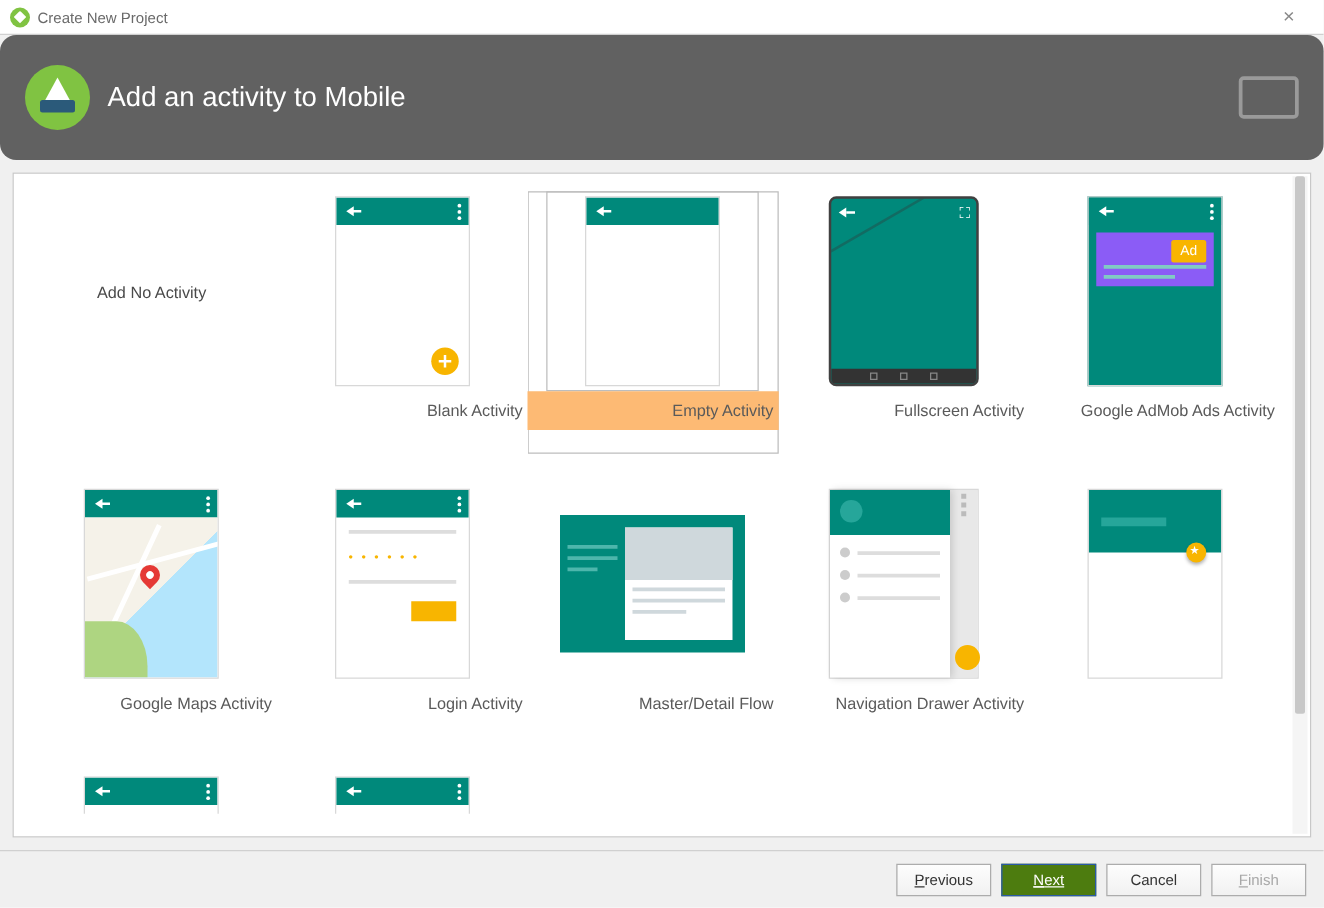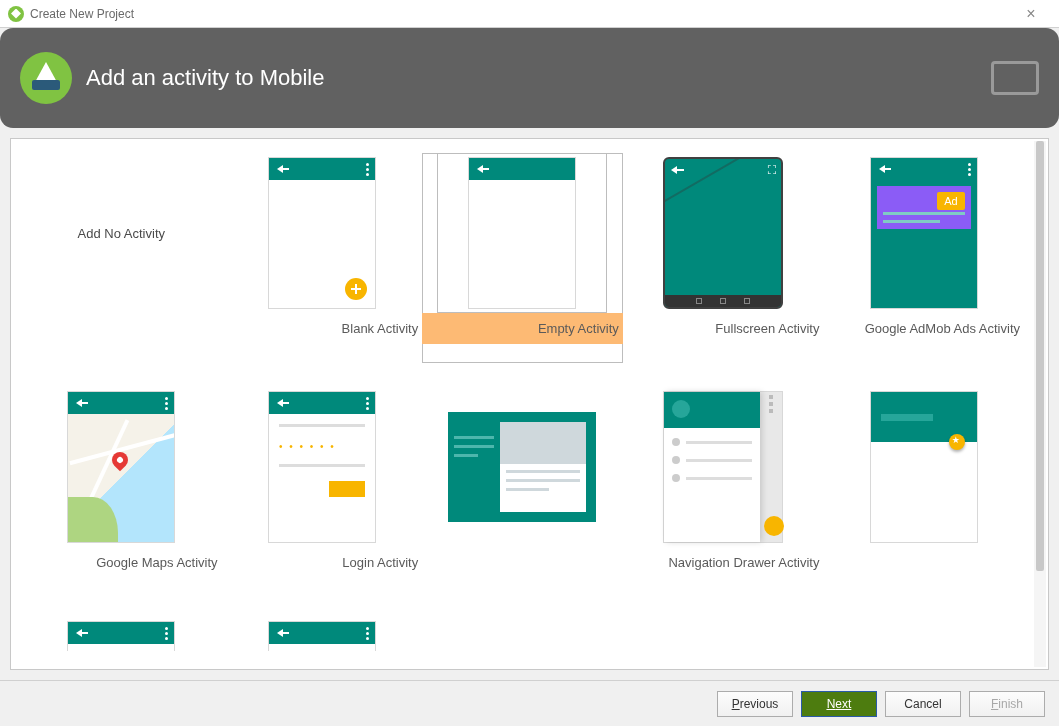--- a/index.html
+++ b/index.html
@@ -507,20 +507,21 @@
                 <div class="l" style="width:60%"></div>
               </div>
             <div class="card">
                 <div class="img"></div>
                 <div class="t"></div>
                 <div class="t"></div>
                 <div class="t2"></div>
               </div>
           </div>
         </div>
+        <div class="label-row">Master/Detail Flow</div>
       </div>
 
       <div class="tile">
         <div class="preview-box">
           <div class="nav">
             <div class="right">
                 <i></i>
                 <i></i>
                 <i></i>
               </div>

